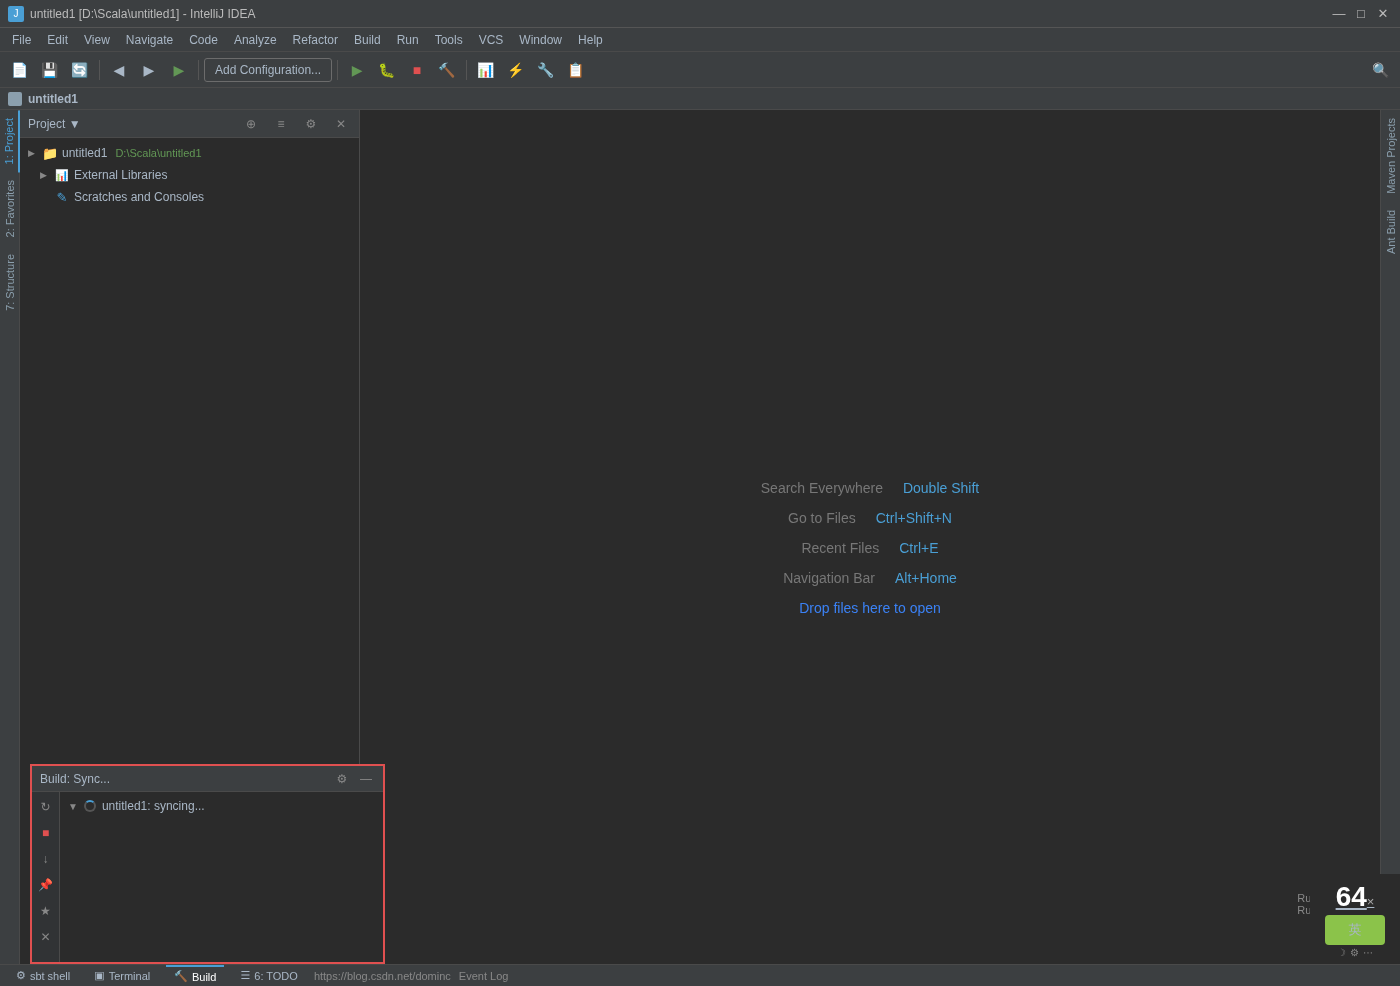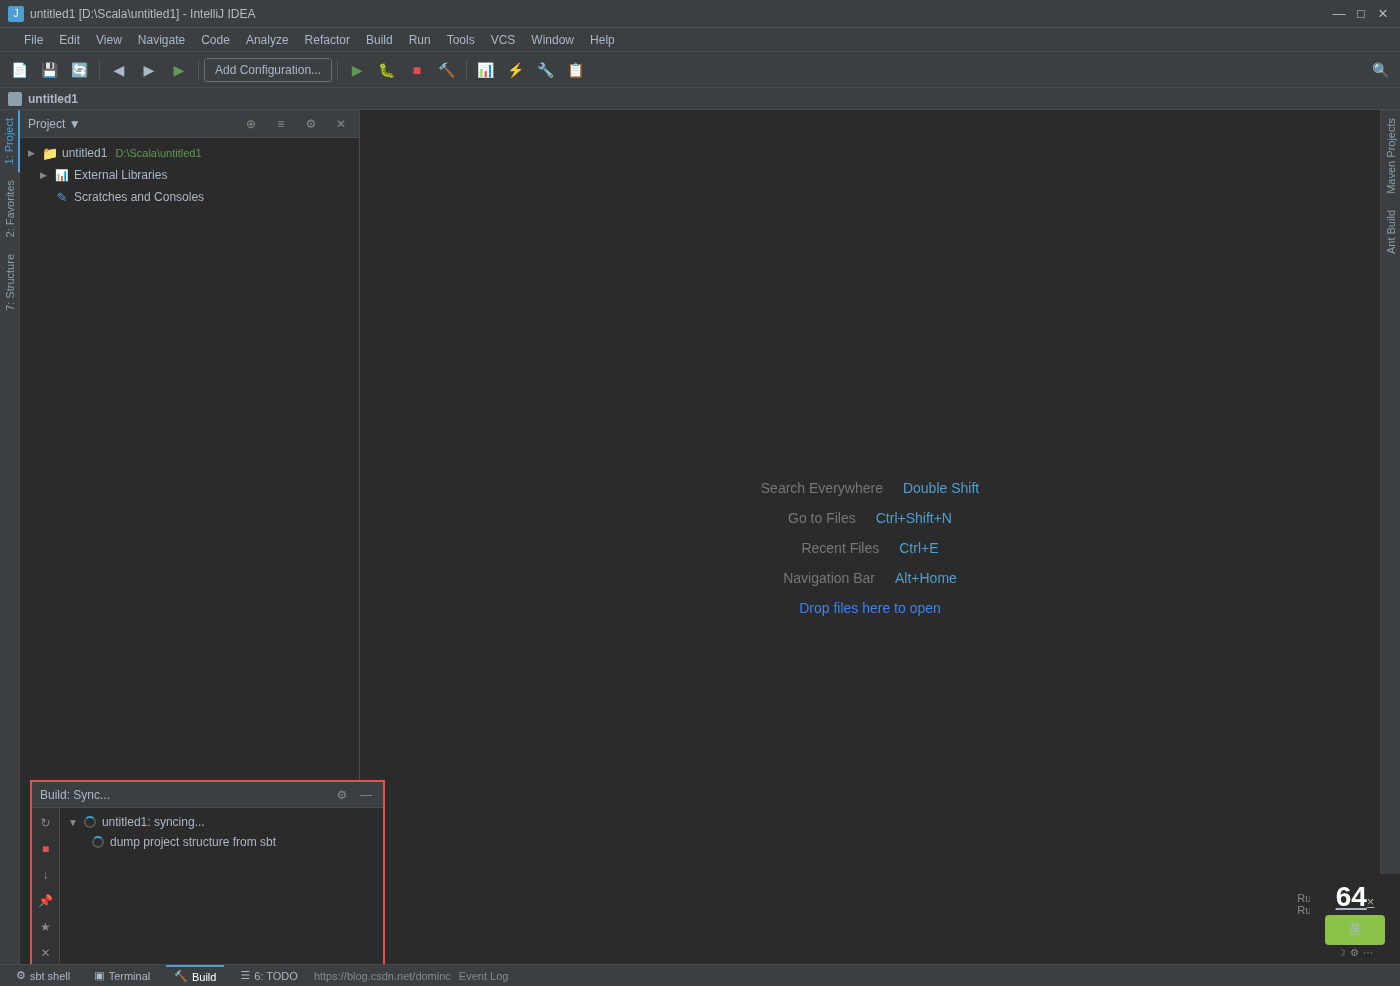--- a/index.html
+++ b/index.html
@@ -54,21 +54,21 @@
       font-size: 13px;
       display: flex; align-items: center; justify-content: center;
     }
 
     
     .menu-bar {
       height: 24px;
       background: #3c3f41;
       display: flex;
       align-items: center;
-      padding: 0 16px;
+      padding: 0 4px;
       border-bottom: 1px solid #4a4a4a;
     }
     .menu-item {
       padding: 2px 8px;
       color: #a9b7c6;
       font-size: 12px;
       cursor: pointer;
     }
 
     
@@ -266,21 +266,21 @@
     .project-name-text {
       font-size: 12px;
       color: #a9b7c6;
       font-weight: bold;
     }
 
     
     .bottom-panel {
       position: absolute;
       left: 30px;
-      bottom: 6px;
+      bottom: 22px;
       width: 355px;
       height: 200px;
       background: #2b2b2b;
       border: 2px solid #e05050;
       display: flex;
       flex-direction: column;
     }
     .bottom-panel-header {
       height: 26px;
       background: #3c3f41;
@@ -581,24 +581,20 @@
       <button class="side-tool-btn">📌</button>
       <button class="side-tool-btn">★</button>
       <button class="side-tool-btn">✕</button>
     </div>
     <div class="build-tree">
       <div class="build-tree-item">
         <span style="font-size:10px;color:#888;">▼</span>
         <span class="spinner"></span>
         <span>untitled1: syncing...</span>
       </div>
-      <div class="build-tree-item" style="padding-left:24px;">
-        <span class="spinner"></span>
-        <span>dump project structure from sbt</span>
-      </div>
     </div>
   </div>
 </div>
 
 <div class="build-status-right">
   <div class="build-status-text">Running for 17 s</div>
   <div class="build-status-text">Running for 17 s</div>
 </div>
 
 <div class="corner-widget">

